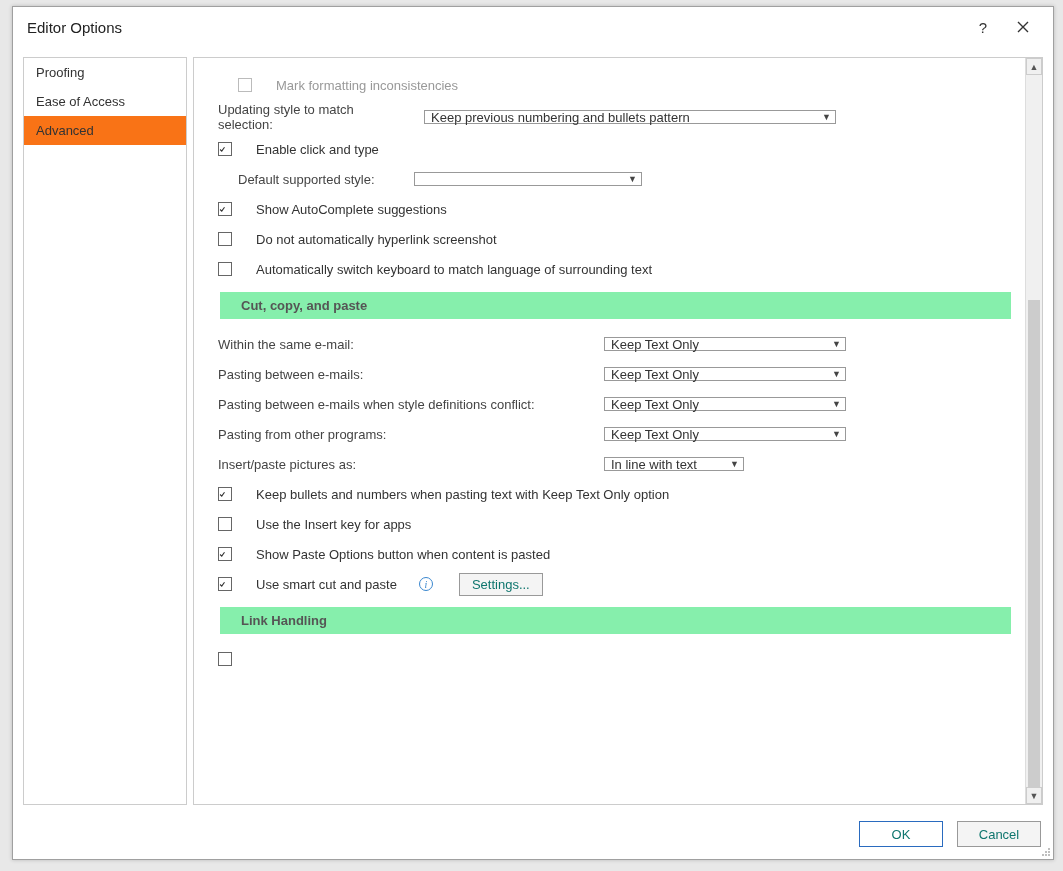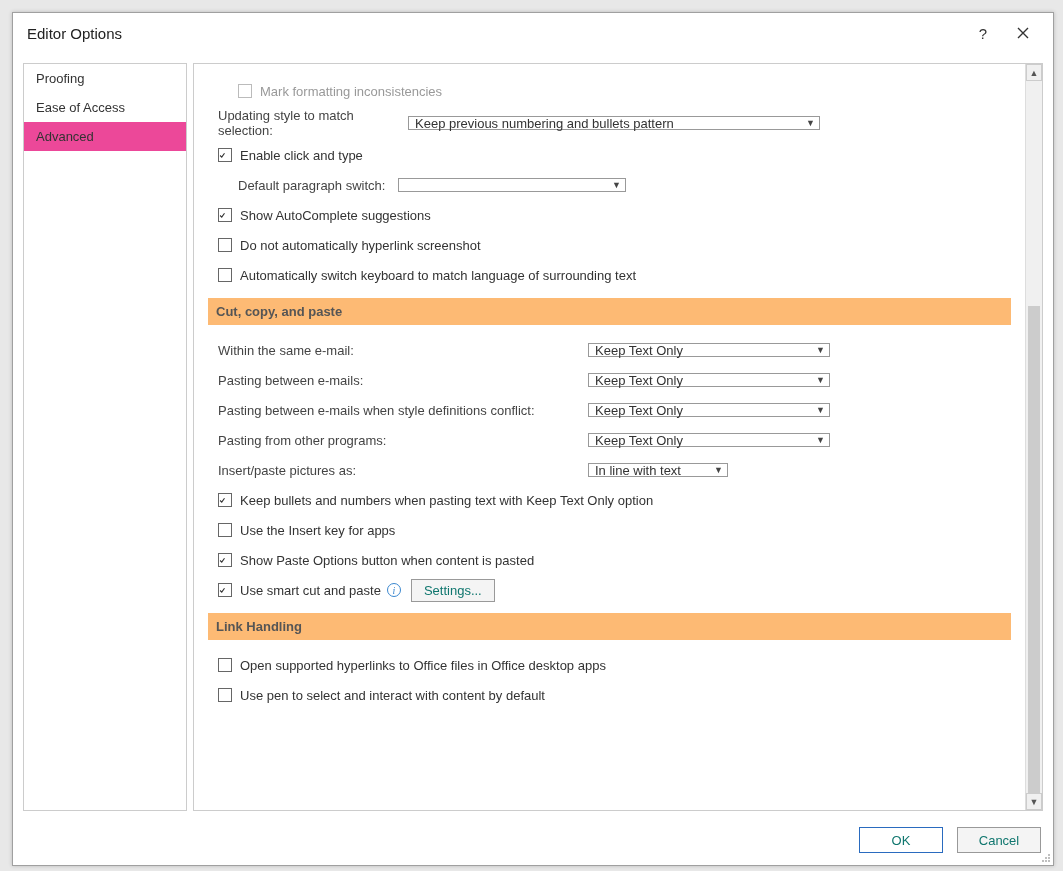--- a/index.html
+++ b/index.html
@@ -7,21 +7,21 @@
     margin: 0;
     font-family: "Segoe UI", Tahoma, sans-serif;
     font-size: 13px;
     color: #333;
     background: #e8e8e8;
     overflow: hidden;
   }
   .dialog {
     position: absolute;
     left: 12px;
-    top: 12px;
+    top: 6px;
     width: 1042px;
     height: 854px;
     background: #fff;
     border: 1px solid #a0a0a0;
     box-shadow: 0 0 4px rgba(0,0,0,0.2);
     display: flex;
     flex-direction: column;
   }
   .titlebar {
     height: 40px;
@@ -53,21 +53,21 @@
     margin: 10px 6px 0 0;
     height: 748px;
     background:#fff;
   }
   .nav-item {
     padding: 7px 12px;
     color:#333;
     cursor:default;
   }
   .nav-item.selected {
-    background:#ec4899;
+    background:#f97316;
   }
   .content-wrap {
     flex:1;
     border: 1px solid #ccc;
     margin: 10px 10px 0 0;
     height: 748px;
     position:relative;
     display:flex;
   }
   .content {
@@ -99,32 +99,33 @@
   .scrollbar .thumb {
     position:absolute;
     left:2px; right:2px;
     top: 225px;
     height: 504px;
     background:#ccc;
   }
   .scrollbar .arrow.up { position:absolute; top:0; left:0; right:0;}
   .scrollbar .arrow.down { position:absolute; bottom:0; left:0; right:0;}
   .section-header {
-    background:#fdba74;
-    padding: 6px 8px;
+    background:#86efac;
+    padding: 6px 21px;
     font-weight: bold;
     color:#555;
-    margin: 10px 0 12px 0;
+    margin: 10px 0 12px 12px;
   }
   .row {
     display:flex;
     align-items:center;
     margin: 4px 0 4px 10px;
     min-height: 26px;
     color:#444;
+    gap:16px;
   }
   .sub-row { margin-left: 30px; }
   .cb {
     width:14px; height:14px;
     border:1px solid #666;
     margin-right: 8px;
     display:inline-flex;
     align-items:center;
     justify-content:center;
     flex-shrink:0;
@@ -250,21 +251,21 @@
         <div class="row">
           <span class="cb checked">
             <svg viewBox="0 0 12 12">
                 <path class="checkmark" d="M2 6 L5 9 L10 2"></path>
               </svg>
           </span>
           <span class="cb-label">Enable click and type</span>
         </div>
 
         <div class="row sub-row">
-          <span class="label-col" style="width:160px">Default paragraph switch:</span>
+          <span class="label-col" style="width:160px">Default supported style:</span>
           <div class="dropdown dd-para">
             <span></span>
             <span class="dd-arrow">▼</span>
           </div>
         </div>
 
         <div class="row">
           <span class="cb checked">
             <svg viewBox="0 0 12 12">
                 <path class="checkmark" d="M2 6 L5 9 L10 2"></path>
@@ -356,28 +357,23 @@
           </span>
           <span class="cb-label">Use smart cut and paste</span>
           <span class="info-icon">i</span>
           <button class="btn btn-settings">Settings...</button>
         </div>
 
         <div class="section-header">Link Handling</div>
 
         <div class="row">
           <span class="cb"></span>
-          <span class="cb-label">Open supported hyperlinks to Office files in Office desktop apps</span>
-        </div>
-
-
-        <div class="row">
-          <span class="cb"></span>
-          <span class="cb-label">Use pen to select and interact with content by default</span>
-        </div>
+        </div>
+
+
 
       </div>
 
       <div class="scrollbar">
         <div class="arrow up">▲</div>
         <div class="thumb-area">
           <div class="thumb"></div>
         </div>
         <div class="arrow down">▼</div>
       </div>

